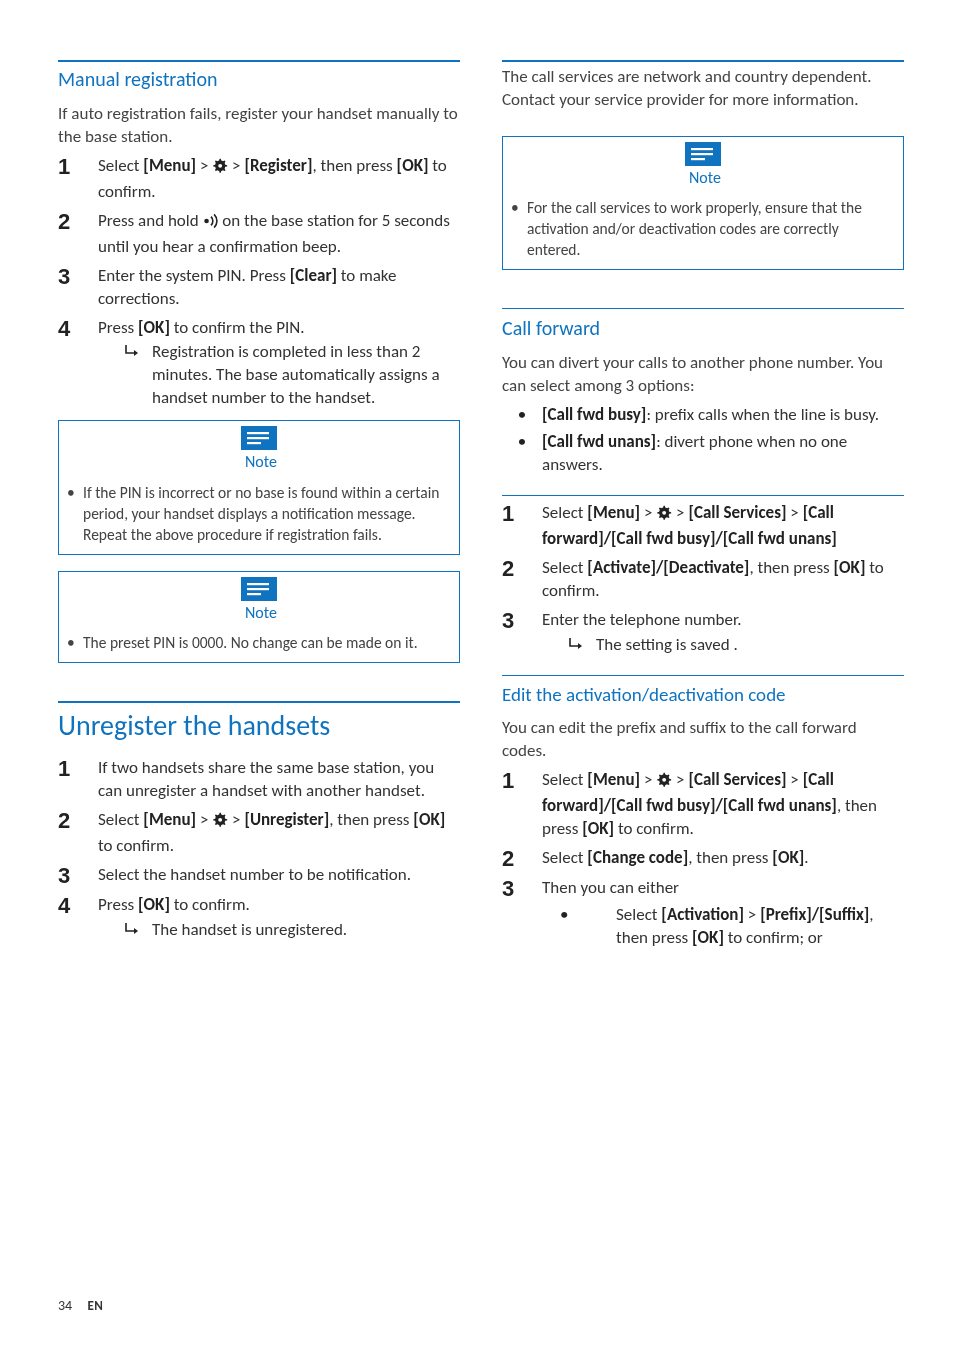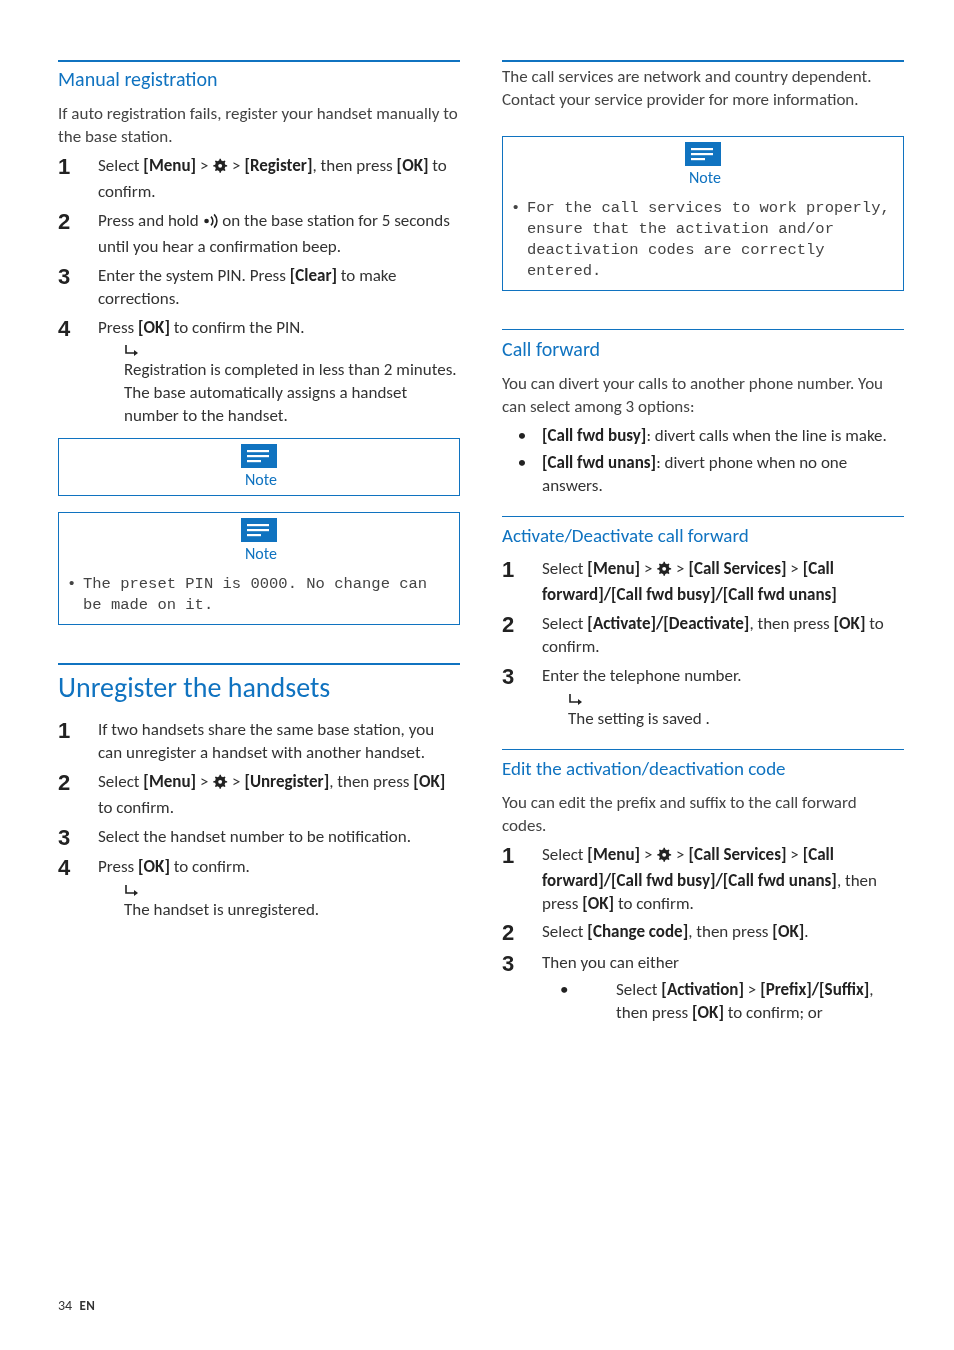--- a/index.html
+++ b/index.html
@@ -19,40 +19,40 @@
   .hr-thick { border: none; border-top: 2px solid #1073c0; margin-bottom: 4px; }
   .hr-thin  { border: none; border-top: 1px solid #1073c0; margin-bottom: 6px; }
   h2.section { color: #1073c0; font-weight: 400; font-size: 28px; margin: 2px 0 12px 0; }
   h3.sub { color: #1073c0; font-weight: 400; font-size: 20px; margin: 2px 0 10px 0; }
   h4.subsub { color: #1073c0; font-weight: 400; font-size: 19px; margin: 2px 0 10px 0; }
   p.body { color: #444; margin-bottom: 6px; }
   ol.steps { list-style: none; padding-left: 0; margin: 4px 0 10px 0; }
   ol.steps > li { display: flex; align-items: flex-start; margin-bottom: 6px; }
   .stepnum { font-family: "Gill Sans", "Gill Sans MT", sans-serif; font-weight: 600; font-size: 22px; color: #222; width: 40px; flex-shrink: 0; line-height: 1.1; }
   .steptxt { flex: 1; }
-  .result { display: flex; align-items: flex-start; margin-top: 2px; padding-left: 26px; flex-direction: column; }
+  .result { display: flex; align-items: flex-start; margin-top: 2px; padding-left: 26px; }
   .result-arrow { flex-shrink: 0; width: 28px; padding-top:2px; }
   .result-arrow svg { display:block; }
   ul.bullets { list-style: none; padding-left: 0; margin: 4px 0 10px 0; }
   ul.bullets > li { display: flex; align-items: flex-start; margin-bottom: 4px; }
   ul.bullets > li::before { content: "•"; width: 40px; flex-shrink: 0; text-align: center; color:#222; }
   ul.bullets.indent > li::before { width: 56px; padding-left:18px; text-align:left; }
   .bold { font-weight: 600; color:#222; }
   .callout { border: 0.7px solid #1073c0; margin: 10px 0 16px 0; }
   .callout-head { display: flex; align-items: center; padding: 4px 0 4px 0; flex-direction: column; }
   .callout-icon { width: 42px; height: 26px; display:flex; align-items:center; justify-content:center; }
   .callout-label { color: #1073c0; font-size: 16px; padding-left: 4px; }
-  .callout-body { padding: 6px 8px 8px 8px; font-size: 15.5px; color:#444;font-family:Liberation Mono, monospace;}
+  .callout-body { padding: 6px 8px 8px 8px; font-size: 15.5px; color:#444;}
   .callout-body .bline { display:flex; }
   .callout-body .bline::before { content:"•"; width:16px; flex-shrink:0; }
   .icon-inline { display:inline-block; vertical-align:-3px; }
   .spacer-sm { height: 8px; }
   .spacer-md { height: 22px; }
   .footer { position:absolute; left:58px; bottom:34px; font-size:14px; color:#333; }
-  .footer .pg { margin-right:4px; }
+  .footer .pg { margin-right:12px; }
   .footer .lang { font-weight:600; font-size:13px; letter-spacing:0.5px;}
 </style>
 </head>
 <body>
 
 <svg width="0" height="0" style="position:absolute">
   <defs>
     <g id="gear-icon-g">
       <path d="M9 1 L10.5 1 L11 3 A6 6 0 0 1 13 4 L15 3 L16 4 L15 6 A6 6 0 0 1 15.7 8 L18 8.5 L18 10 L15.7 10.5 A6 6 0 0 1 15 12.5 L16 14.5 L15 15.5 L13 14.5 A6 6 0 0 1 11 15.5 L10.5 17.5 L9 17.5 L8.5 15.5 A6 6 0 0 1 6.5 14.5 L4.5 15.5 L3.5 14.5 L4.5 12.5 A6 6 0 0 1 3.8 10.5 L1.5 10 L1.5 8.5 L3.8 8 A6 6 0 0 1 4.5 6 L3.5 4 L4.5 3 L6.5 4 A6 6 0 0 1 8.5 3 Z" fill="#222"></path>
       <circle cx="9.7" cy="9.3" r="2.3" fill="#fff"></circle>
@@ -139,20 +139,25 @@
 
     <div class="callout">
       <div class="callout-head">
         <span class="callout-icon">
             <svg width="36" height="24">
               <use href="#note-icon-g"></use>
             </svg>
           </span>
         <span class="callout-label">Note</span>
       </div>
+      <div class="callout-body">
+        <div class="bline">
+            <span>If the PIN is incorrect or no base is found within a certain period, your handset displays a notification message. Repeat the above procedure if registration fails.</span>
+          </div>
+      </div>
     </div>
 
     <div class="callout">
       <div class="callout-head">
         <span class="callout-icon">
             <svg width="36" height="24">
               <use href="#note-icon-g"></use>
             </svg>
           </span>
         <span class="callout-label">Note</span>
@@ -223,30 +228,29 @@
           </div>
       </div>
     </div>
 
     <div class="spacer-md"></div>
     <hr class="hr-thin">
     <h3 class="sub">Call forward</h3>
     <p class="body">You can divert your calls to another phone number. You can select among 3 options:</p>
     <ul class="bullets">
       <li>
-          <span><span class="bold">[Call fwd busy]</span><span>: divert calls when the line is make.</span></span>
+          <span><span class="bold">[Call fwd busy]</span><span>: prefix calls when the line is busy.</span></span>
         </li>
       <li>
           <span><span class="bold">[Call fwd unans]</span><span>: divert phone when no one answers.</span></span>
         </li>
     </ul>
 
     <div class="spacer-sm"></div>
     <hr class="hr-thin">
-    <h4 class="subsub">Activate/Deactivate call forward</h4>
     <ol class="steps">
       <li>
         <span class="stepnum">1</span>
         <div class="steptxt">
           <span>Select </span><span class="bold">[Menu]</span><span> &gt; </span><span class="icon-inline"><svg width="16" height="16" viewBox="0 0 19 19">
                 <use href="#gear-icon-g"></use>
               </svg></span><span> &gt; </span><span class="bold">[Call Services]</span><span> &gt; </span><span class="bold">[Call forward]/[Call fwd busy]/[Call fwd unans]</span>
         </div>
       </li>
       <li>

